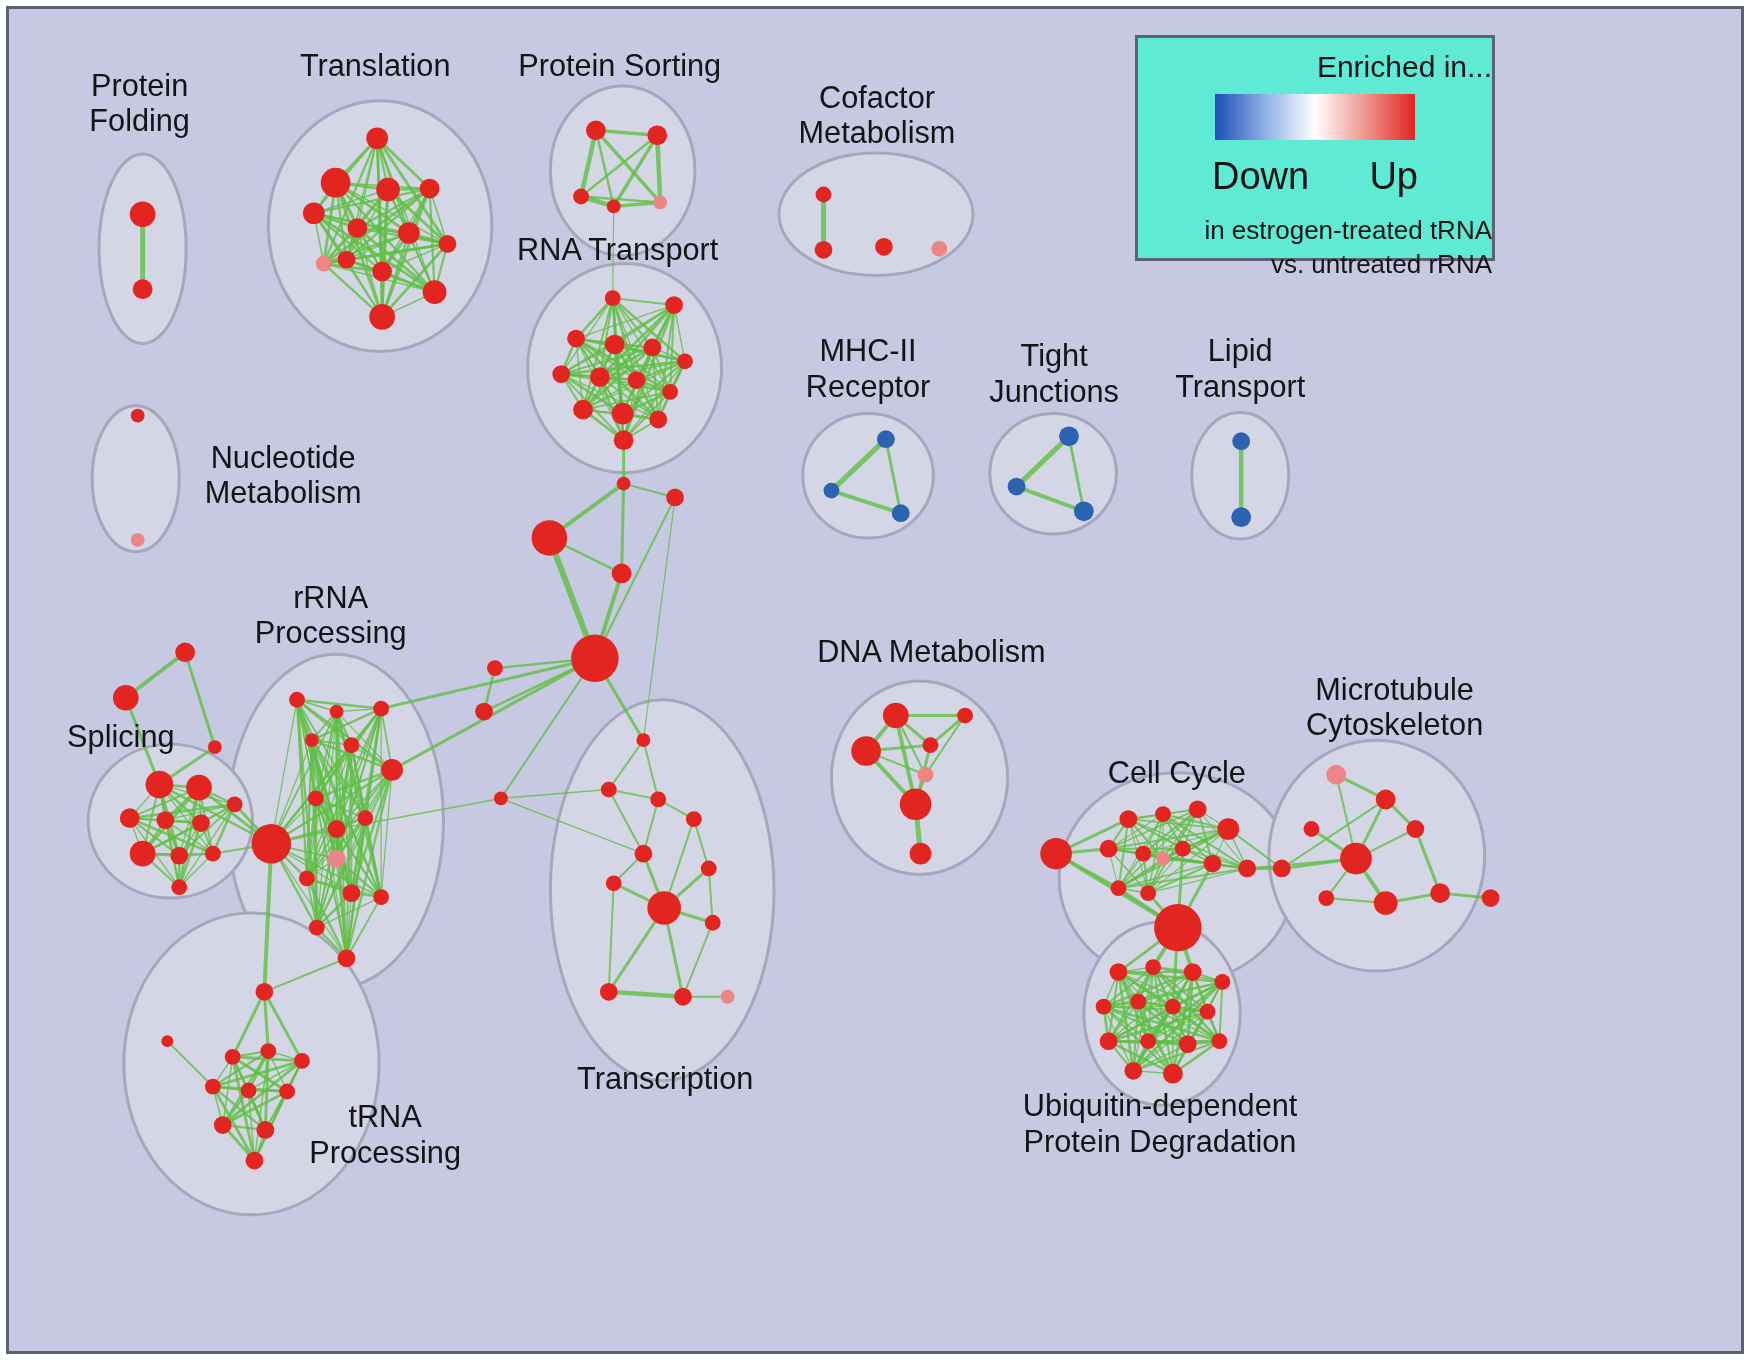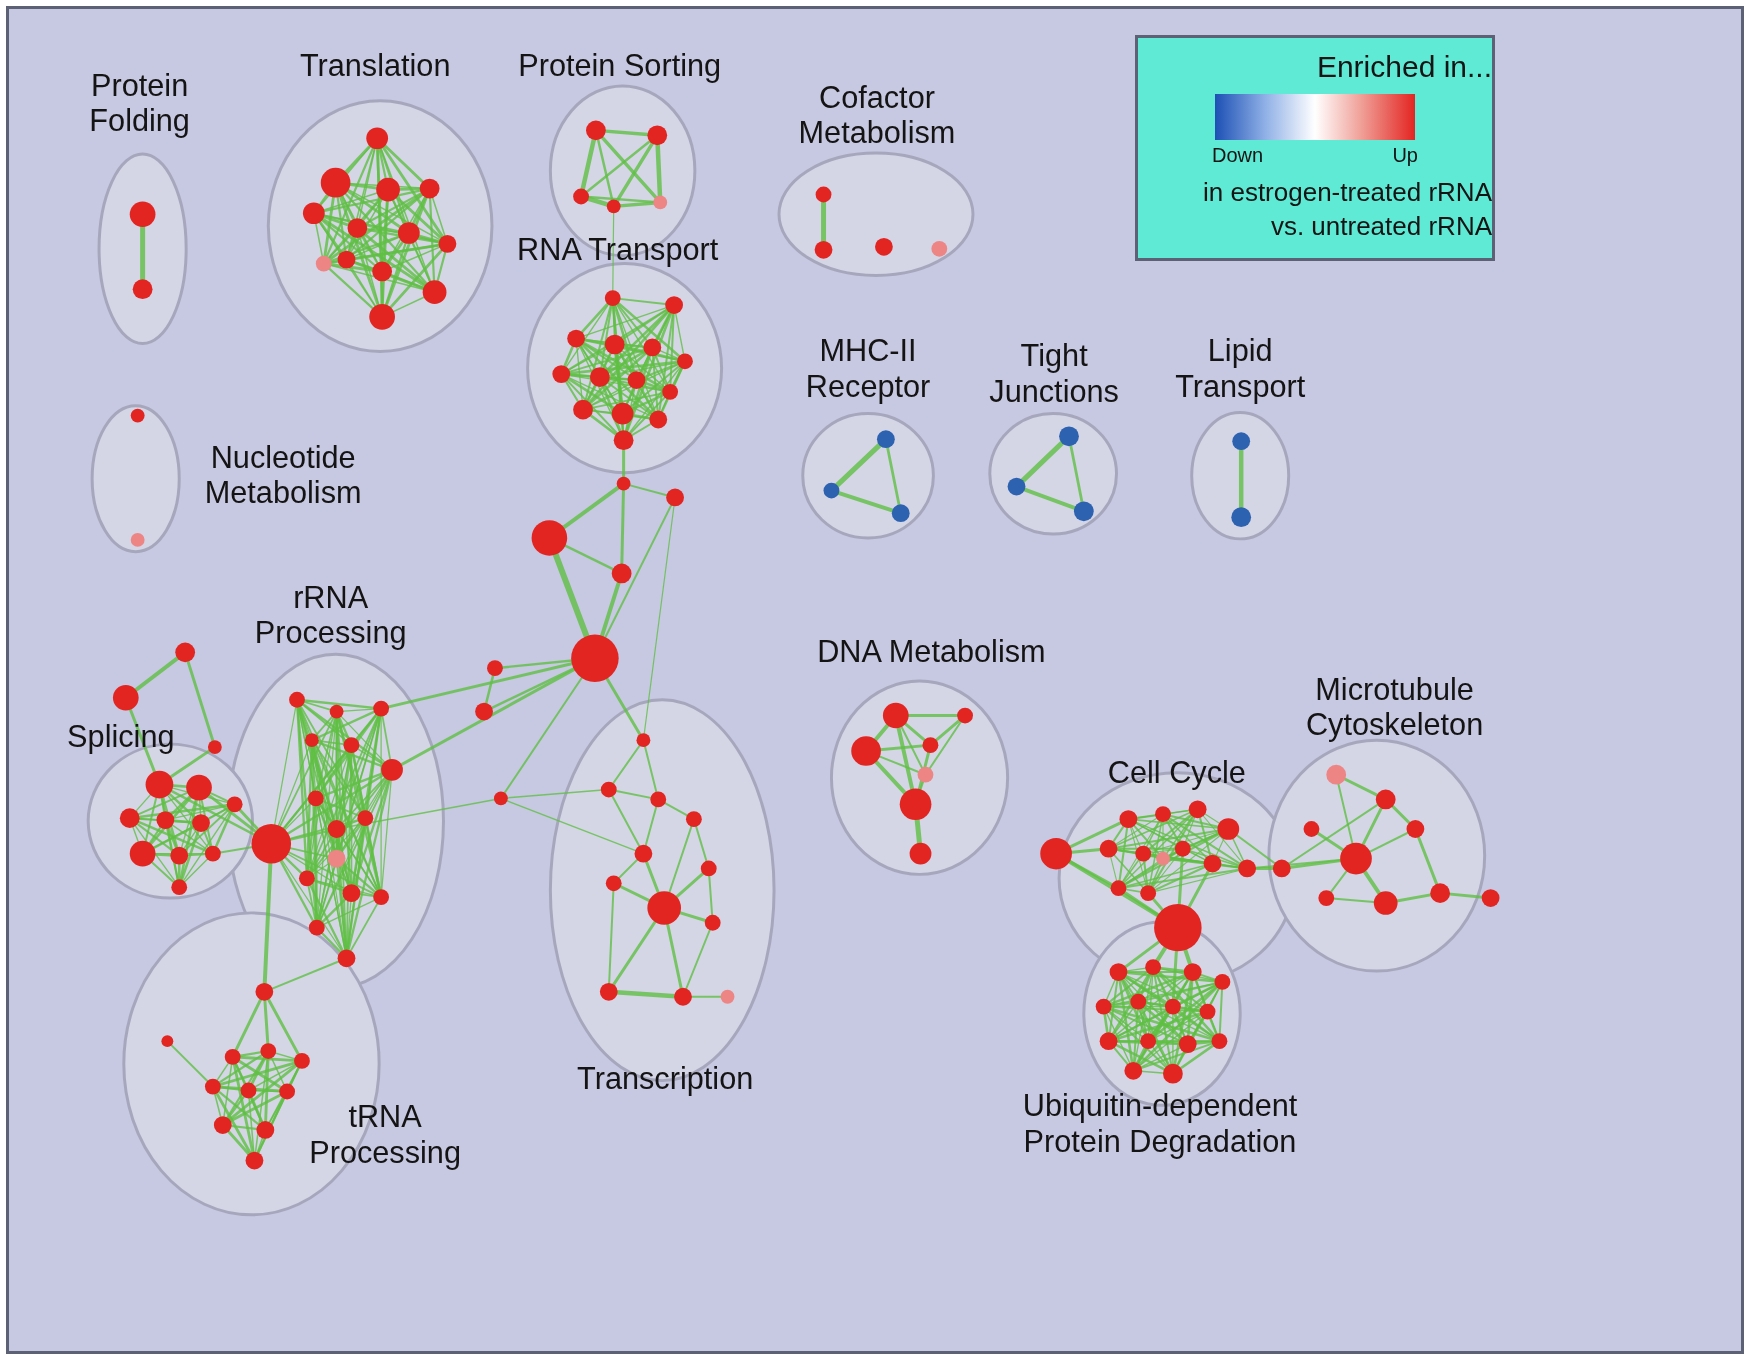--- a/index.html
+++ b/index.html
@@ -4,21 +4,21 @@
 <style>
   html,body{margin:0;padding:0;background:#ffffff;}
   body{width:1750px;height:1360px;position:relative;font-family:"Liberation Sans",sans-serif;}
   #frame{position:absolute;inset:6px;border:3px solid #5d6175;background:#c7c8e1;overflow:hidden;}
   #network-svg{position:absolute;left:0;top:0;width:100%;height:100%;display:block;}
   .cluster-label{font-size:31px;fill:#141414;font-family:"Liberation Sans",sans-serif;}
   .legend{position:absolute;left:1126px;top:26px;width:360px;height:226px;border:3px solid #5d6175;
           background:#5eead4;text-align:right;box-sizing:border-box;}
   .legend-title{font-size:30px;color:#141414;margin-top:12px;}
   .legend-gradient{width:200px;height:46px;margin:10px auto 4px auto;}
-  .legend-ends{width:206px;margin:4px auto;display:flex;justify-content:space-between;font-size:20px;color:#141414;}
+  .legend-ends{width:206px;margin:15px auto;display:flex;justify-content:space-between;font-size:38px;color:#141414;}
   .legend-caption{font-size:26px;color:#141414;margin-top:8px;line-height:34px;}
 </style>
 </head>
 <body>
 
 <div id="frame" style="background: rgb(199, 200, 225); border-color: rgb(93, 97, 117); padding-left: 40px;">
 
   <svg id="network-svg" viewBox="0 0 1750 1360" preserveAspectRatio="none">
       <g>
         <ellipse cx="135" cy="243" rx="44" ry="96" fill="#d4d5e5" stroke="#a6a7bc" stroke-width="3"></ellipse>
@@ -860,18 +860,18 @@
     </svg>
 
   <div class="legend">
     <div class="legend-title">Enriched in...</div>
     <div class="legend-gradient" id="legend-gradient" style="background: linear-gradient(90deg, rgb(29, 80, 181) 0%, rgb(143, 176, 230) 25%, rgb(255, 255, 255) 50%, rgb(240, 160, 152) 73%, rgb(227, 37, 34) 100%);"></div>
     <div class="legend-ends">
       <span>Down</span>
       <span>Up</span>
     </div>
     <div class="legend-caption">
-      <div>in estrogen-treated rRNA</div>
+      <div>in estrogen-treated tRNA</div>
       <div>vs. untreated rRNA</div>
     </div>
   </div>
 
 </div>
 
 </body></html>

